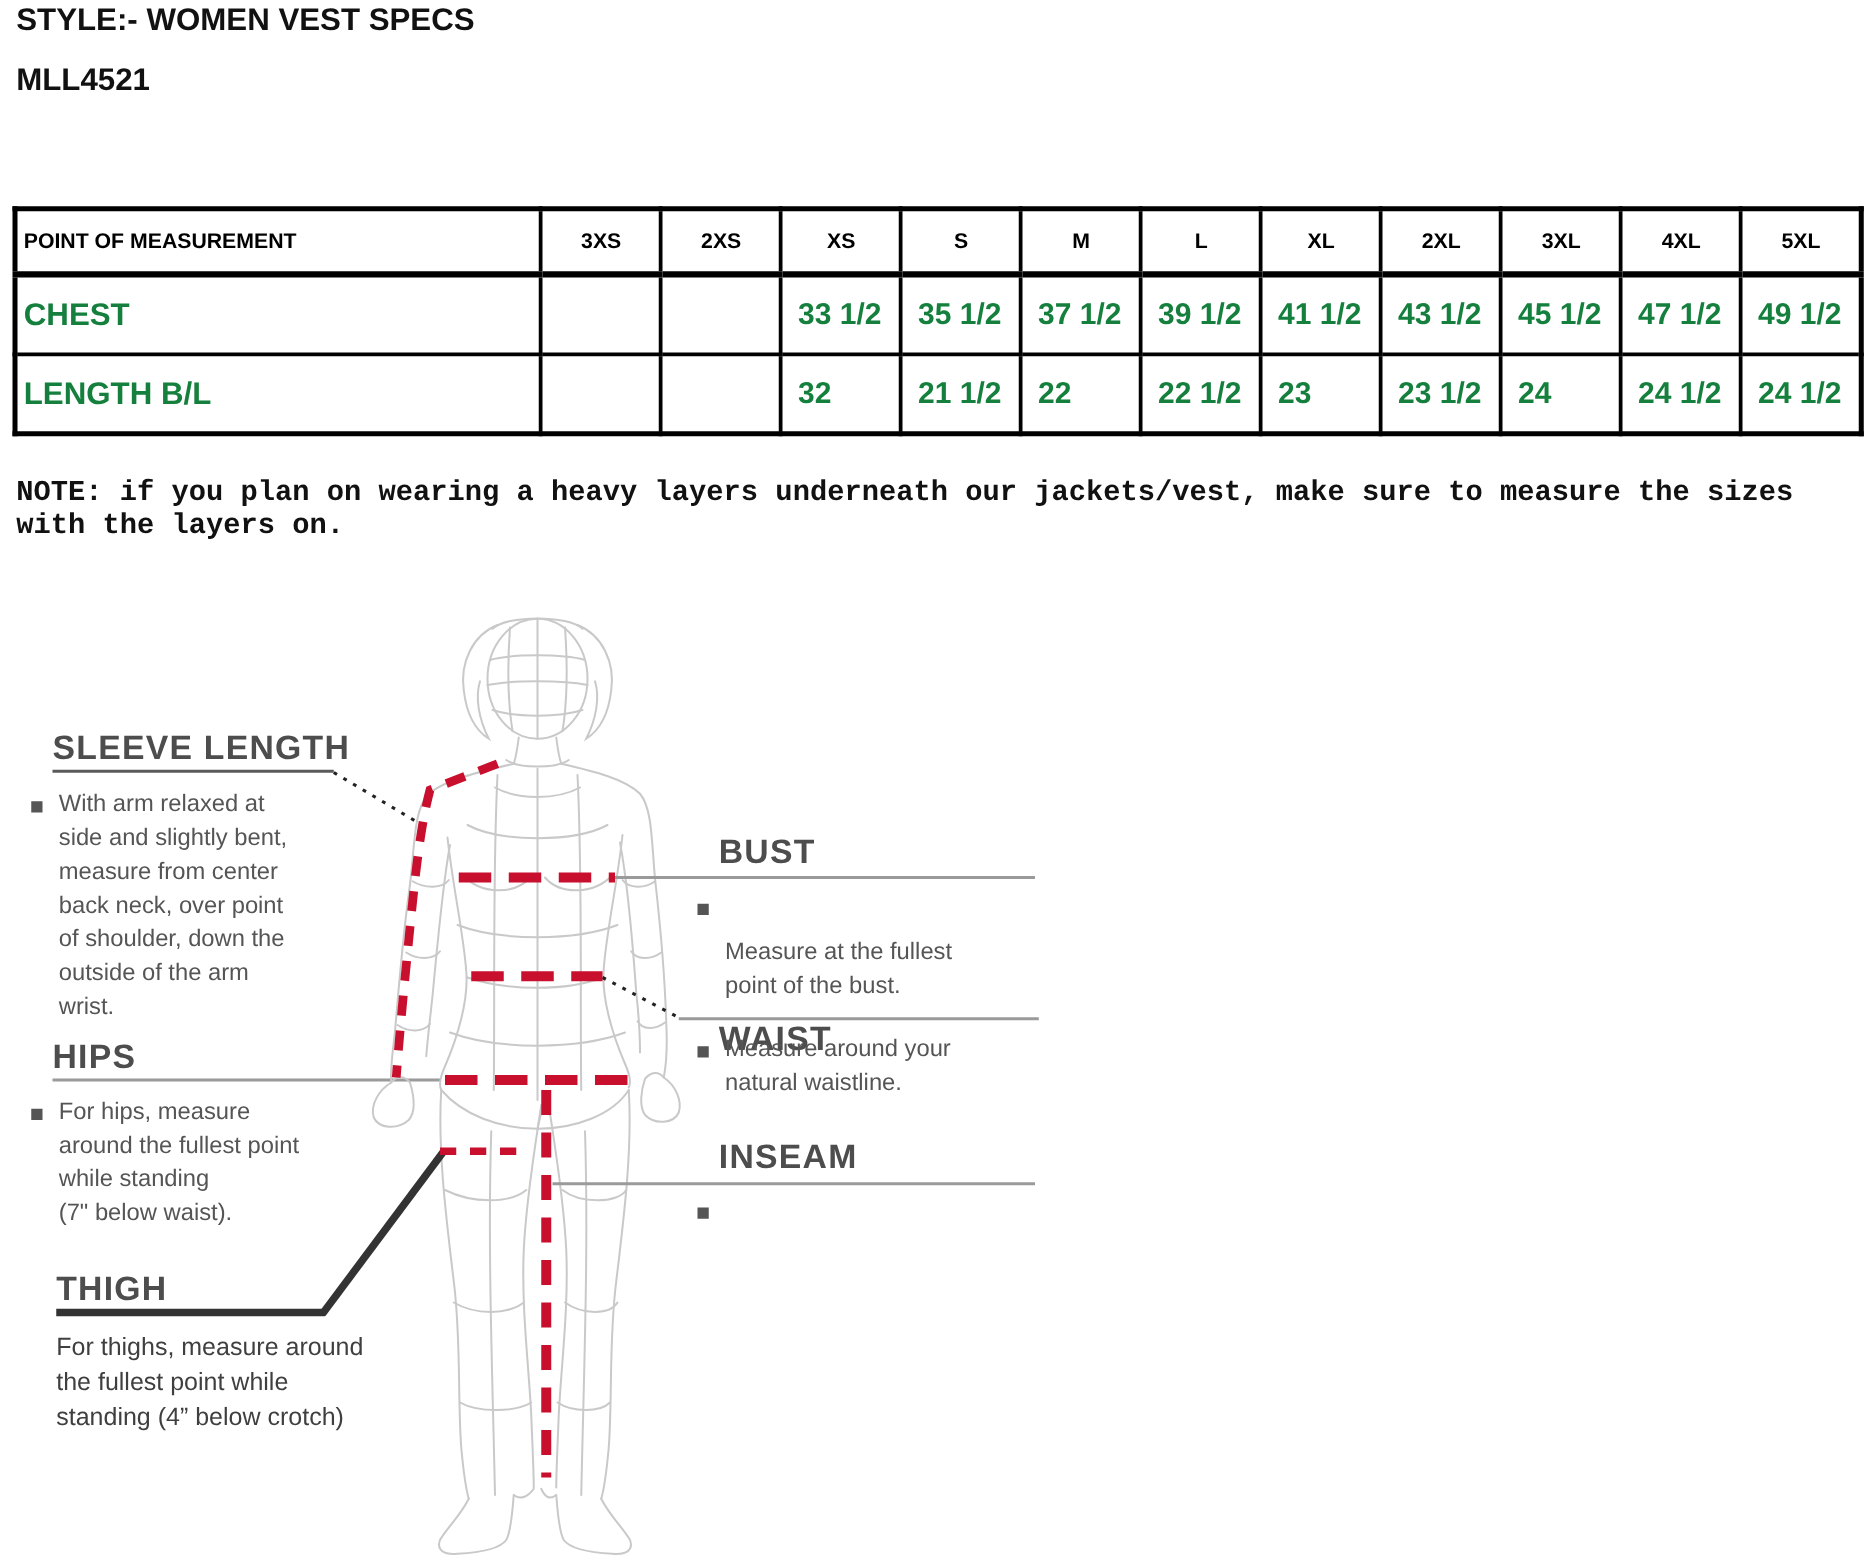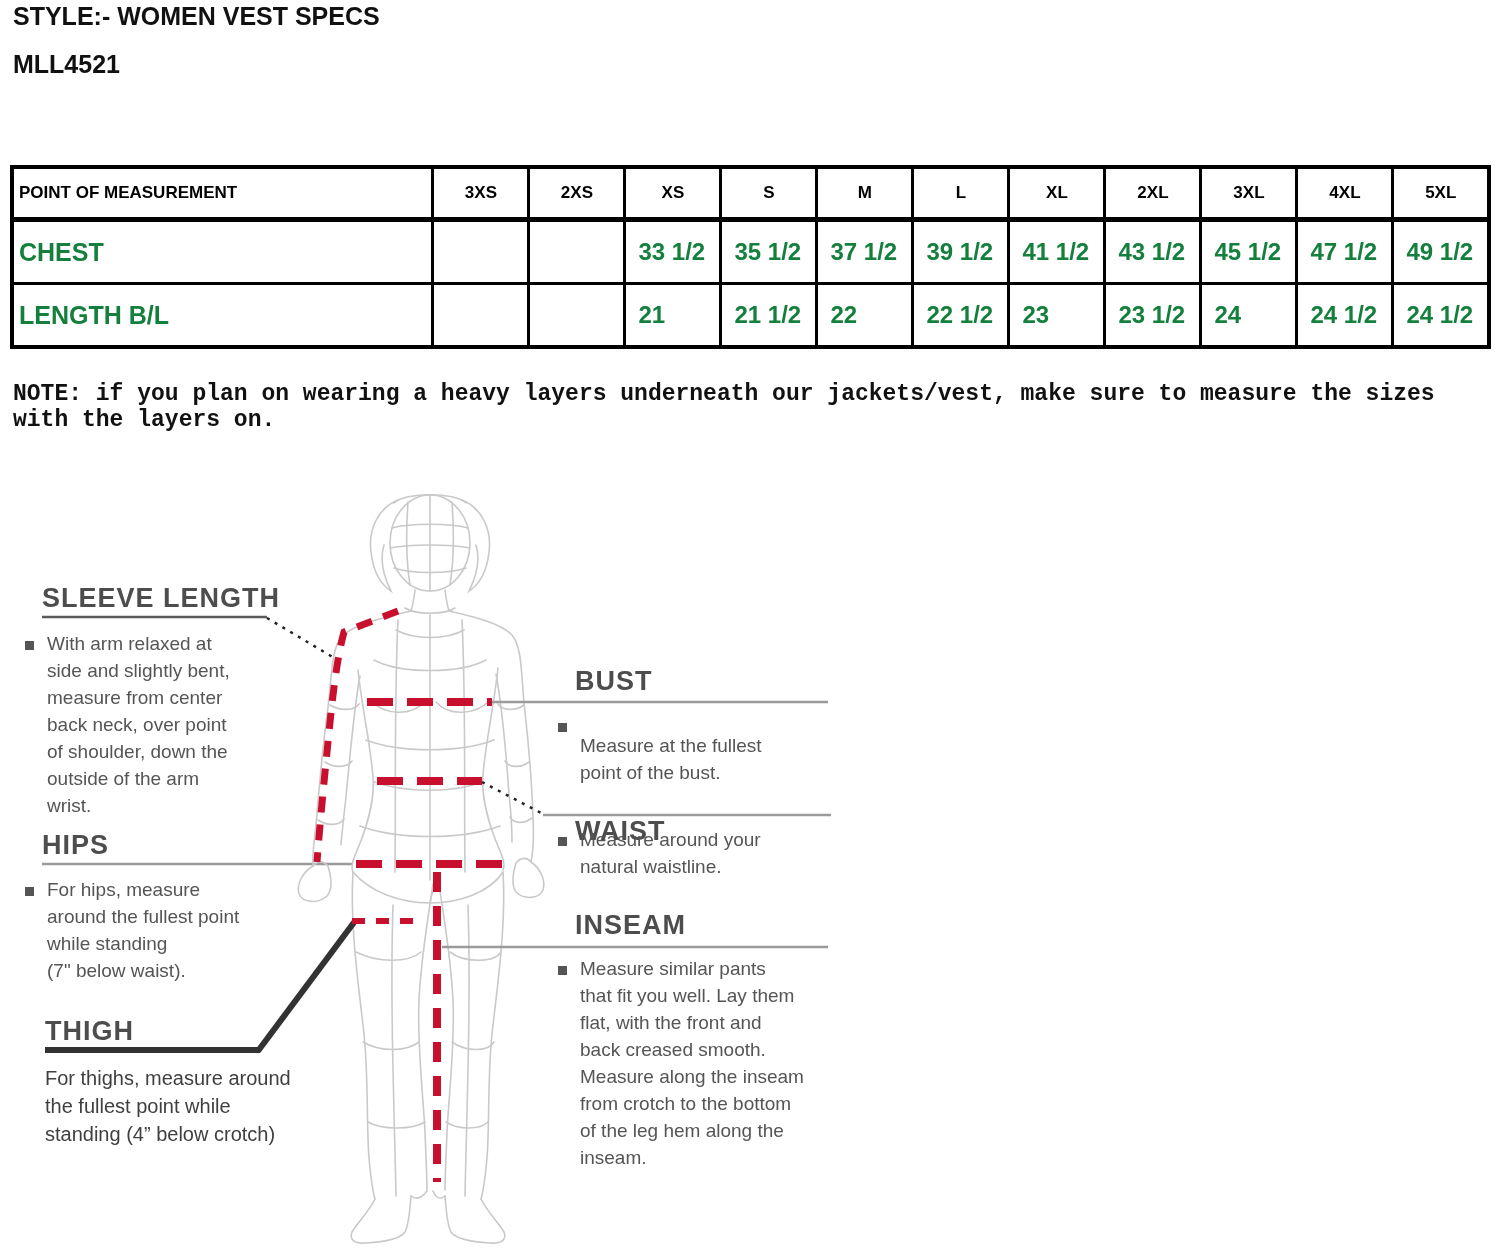--- a/index.html
+++ b/index.html
@@ -78,21 +78,21 @@
         <td>41 1/2</td>
         <td>43 1/2</td>
         <td>45 1/2</td>
         <td>47 1/2</td>
         <td>49 1/2</td>
       </tr>
       <tr>
         <td class="rowlabel">LENGTH B/L</td>
         <td></td>
         <td></td>
-        <td>21</td>
+        <td>32</td>
         <td>21 1/2</td>
         <td>22</td>
         <td>22 1/2</td>
         <td>23</td>
         <td>23 1/2</td>
         <td>24</td>
         <td>24 1/2</td>
         <td>24 1/2</td>
       </tr>
     </tbody>
@@ -198,32 +198,24 @@
 while standing
 (7" below waist).</div>
 
   <div class="m-title" style="left:45px;top:1016px;">THIGH</div>
   <div class="m-desc thigh" style="left:45px;top:1064px;width:290px;">For thighs, measure around
 the fullest point while
 standing (4” below crotch)</div>
 
   <div class="m-title" style="left:575px;top:666px;">BUST</div>
   <span class="bullet" style="left:558px;top:723px;"></span>
-  <div class="m-desc" style="left:580px;top:732px;width:250px;">Measure at the fullest
+  <div class="m-desc" style="left:580px;top:748px;width:250px;">Measure at the fullest
 point of the bust.</div>
 
   <div class="m-title" style="left:575px;top:816px;">WAIST</div>
   <span class="bullet" style="left:558px;top:837px;"></span>
   <div class="m-desc" style="left:580px;top:826px;width:250px;">Measure around your
 natural waistline.</div>
 
   <div class="m-title" style="left:575px;top:910px;">INSEAM</div>
   <span class="bullet" style="left:558px;top:966px;"></span>
-  <div class="m-desc" style="left:580px;top:955px;width:270px;">Measure similar pants
-that fit you well. Lay them
-flat, with the front and
-back creased smooth.
-Measure along the inseam
-from crotch to the bottom
-of the leg hem along the
-inseam.</div>
 
 </div>
 
 </body></html>

